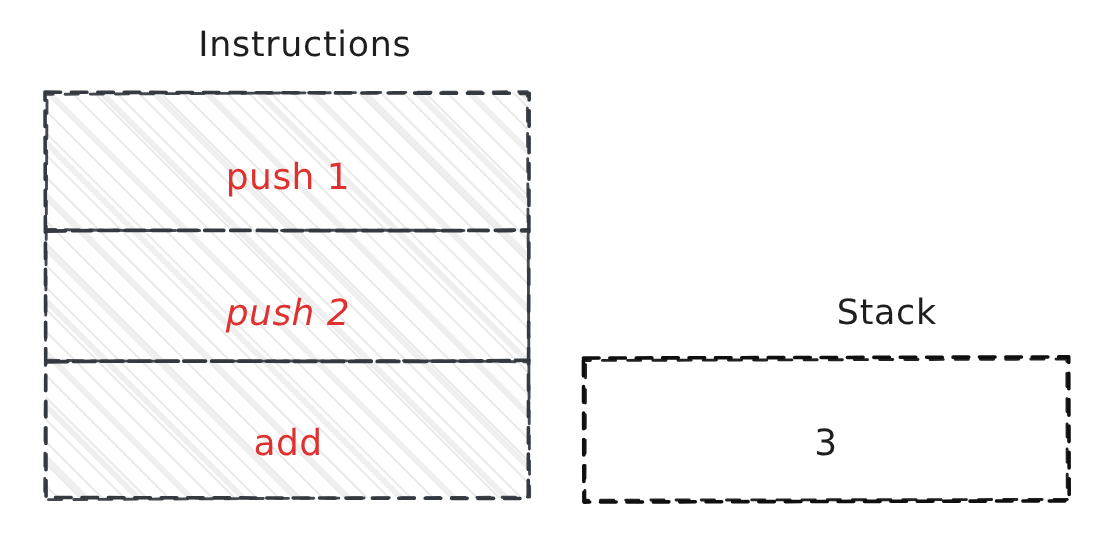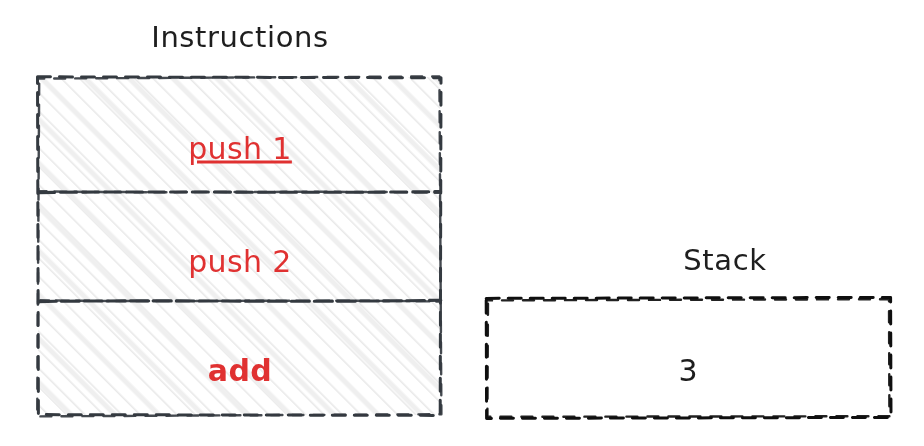--- a/index.html
+++ b/index.html
@@ -26,20 +26,21 @@
 
   .sketch-label {
     position: absolute;
     color: #1e1e1e;
     font-family: "DejaVu Sans", sans-serif;
     font-size: 29px;
     letter-spacing: 0.6px;
     white-space: nowrap;
     transform: translateX(-50%);
     user-select: none;
+    margin-left: 14px;
   }
 
   .cell-label {
     position: absolute;
     color: #e03131;
     font-family: "DejaVu Sans", sans-serif;
     font-size: 30px;
     letter-spacing: 0.4px;
     white-space: nowrap;
     transform: translate(-50%, -50%);
@@ -93,25 +94,25 @@
 
   <g>
     <rect x="487" y="299" width="403" height="118" fill="#ffffff" stroke="none"></rect>
     <path d="M486.2,298.4 L890.6,297.4 L891,417.4 L486.6,418.4 Z" fill="none" stroke="#0f0f0f" stroke-width="3" stroke-linecap="round" stroke-linejoin="round" stroke-dasharray="13 9"></path>
     <path d="M488,300.4 L889,299.2 L889.4,416.2 L487.4,416.8 Z" fill="none" stroke="#0f0f0f" stroke-width="2.4" stroke-linecap="round" stroke-linejoin="round" stroke-dasharray="11 10" stroke-dashoffset="7" opacity="0.92"></path>
   </g>
 </svg>
 
 <div class="sketch-label" style="left:240px; top:20px;">Instructions</div>
 
-<div class="cell-label" style="left:240px; top:148px;text-decoration:underline;">push 1</div>
+<div class="cell-label" style="left:240px; top:148px;">push 1</div>
 
-<div class="cell-label" style="left:240px; top:261px;">push 2</div>
+<div class="cell-label" style="left:240px; top:261px;font-style:italic;">push 2</div>
 
-<div class="cell-label" style="left:240px; top:370px;font-weight:bold;">add</div>
+<div class="cell-label" style="left:240px; top:370px;">add</div>
 
 <div class="sketch-label" style="left:725px; top:243px;">Stack</div>
 
 <div class="stack-value" style="left:688px; top:370px;">3</div>
 
 <div class="hit" style="left:37px; top:76px; width:404px; height:116px;"></div>
 <div class="hit" style="left:37px; top:192px; width:404px; height:109px;"></div>
 <div class="hit" style="left:37px; top:301px; width:404px; height:115px;"></div>
 <div class="hit" style="left:486px; top:298px; width:405px; height:120px;"></div>
 

